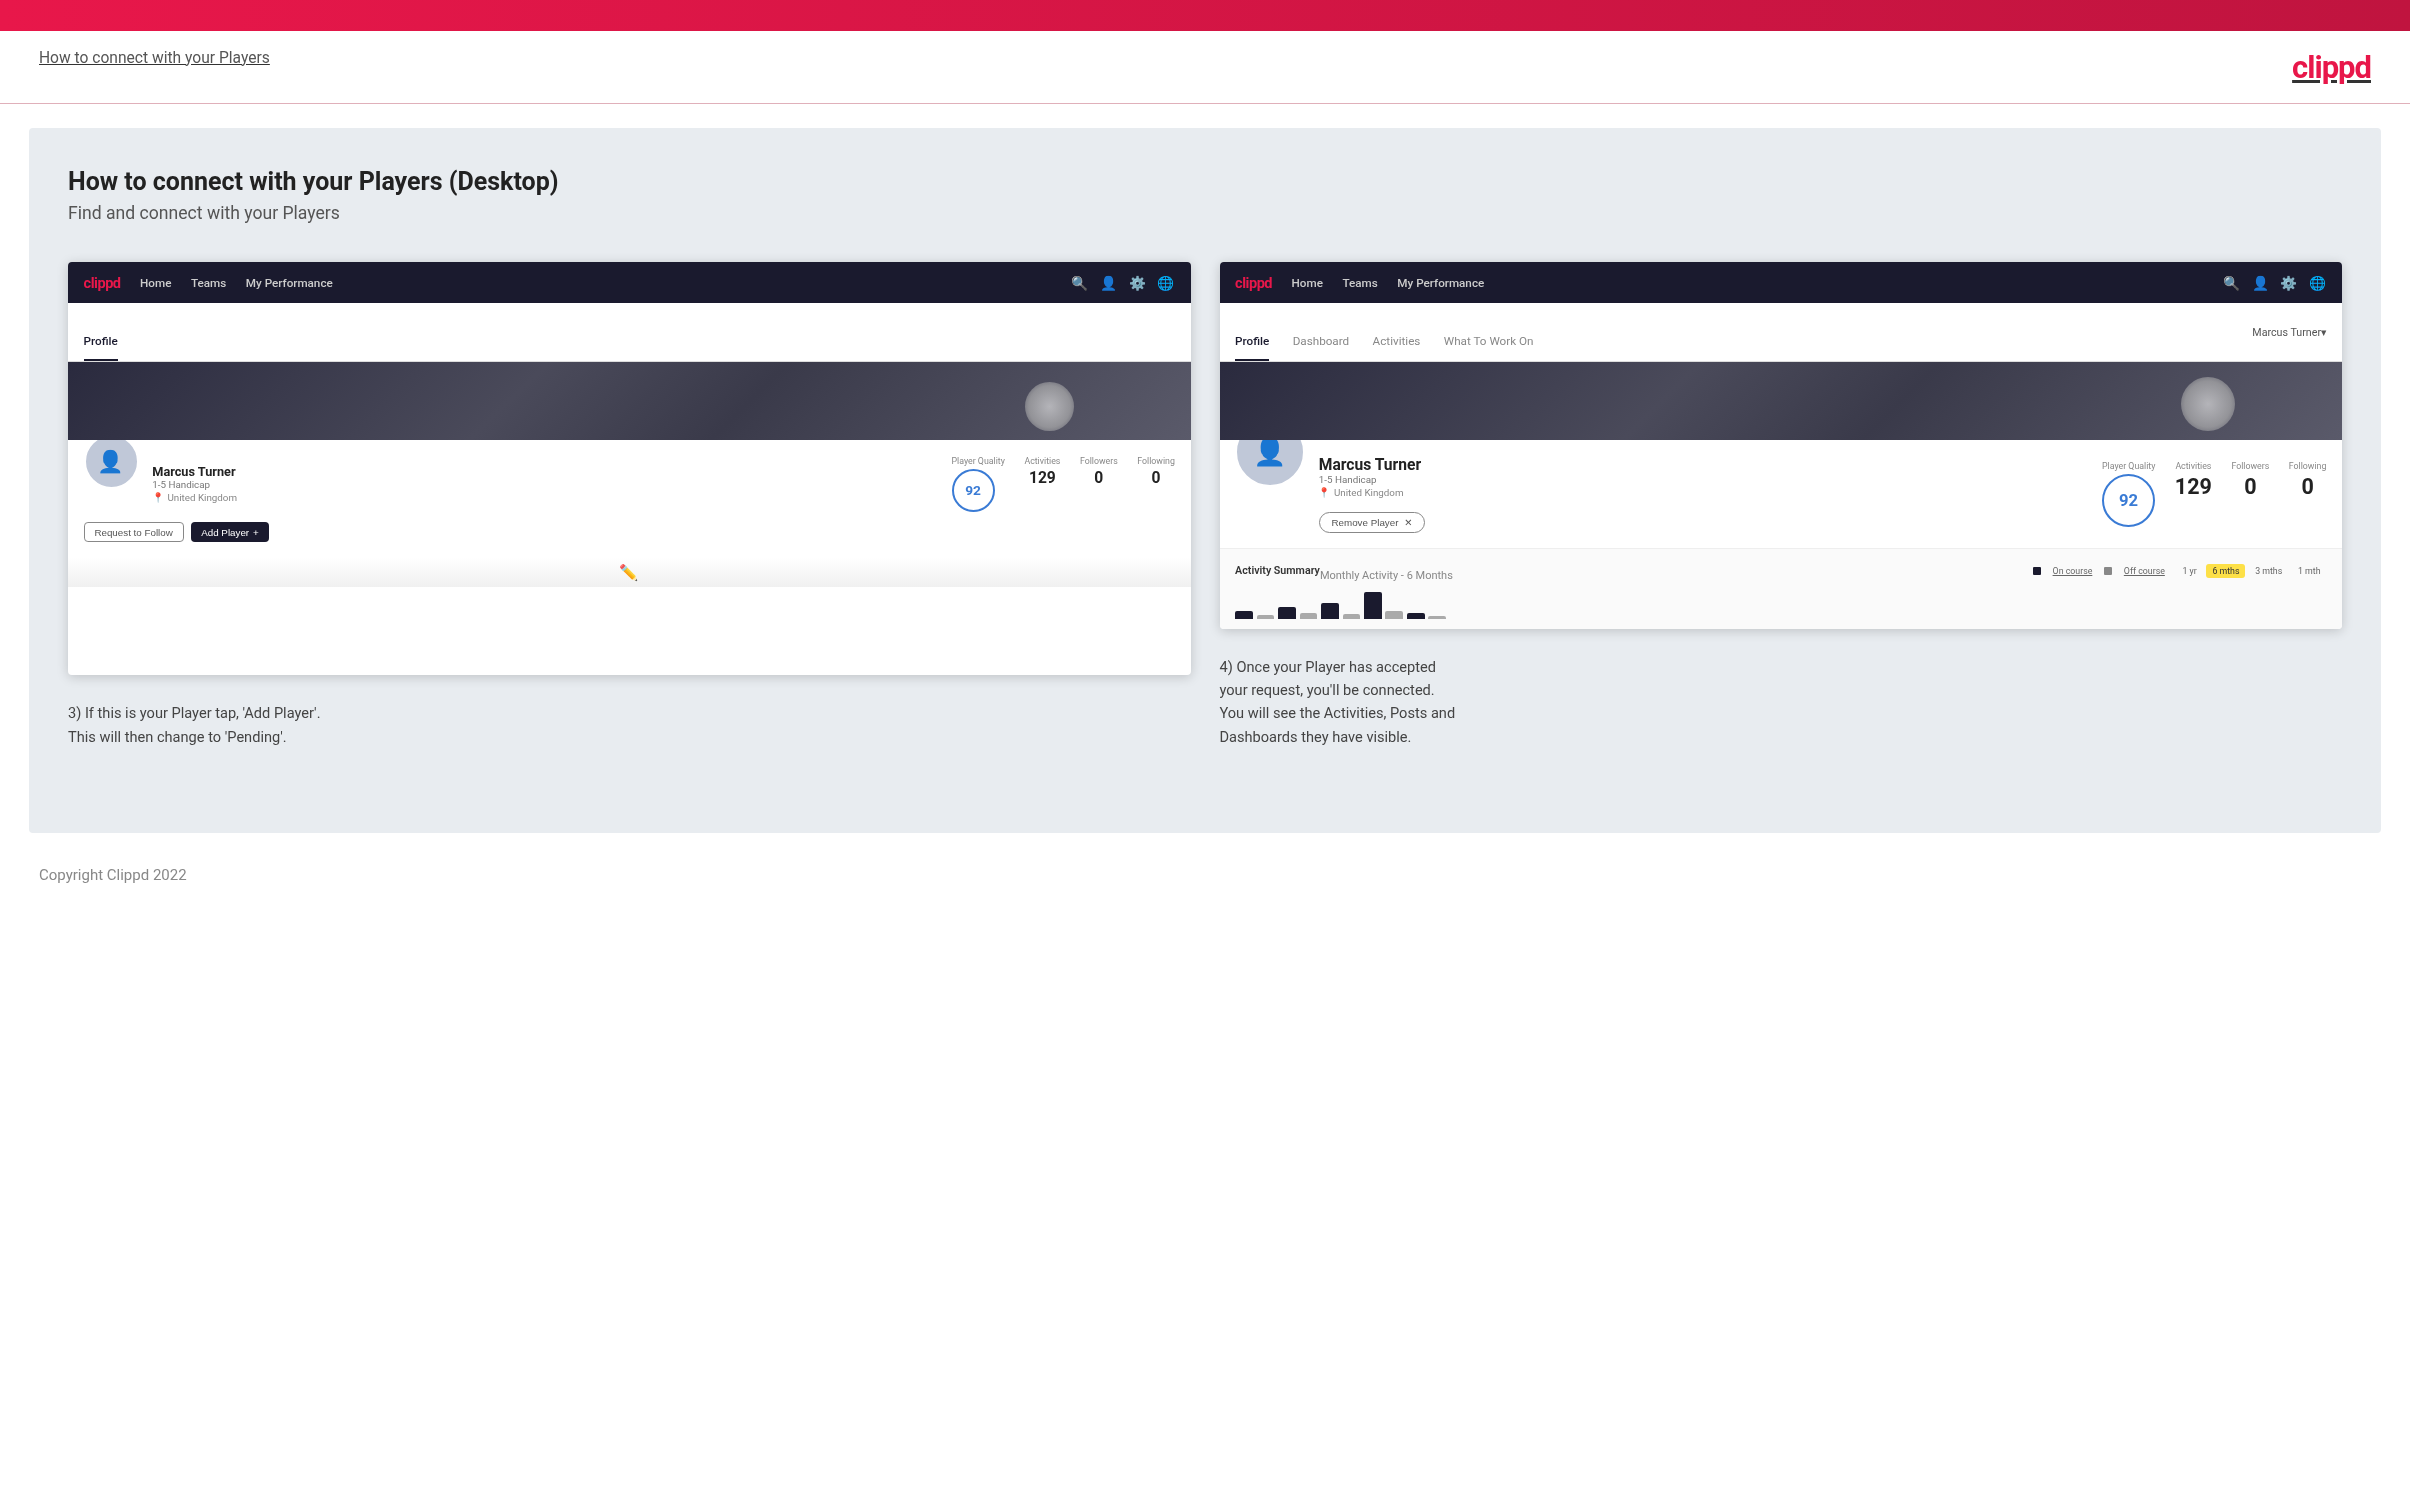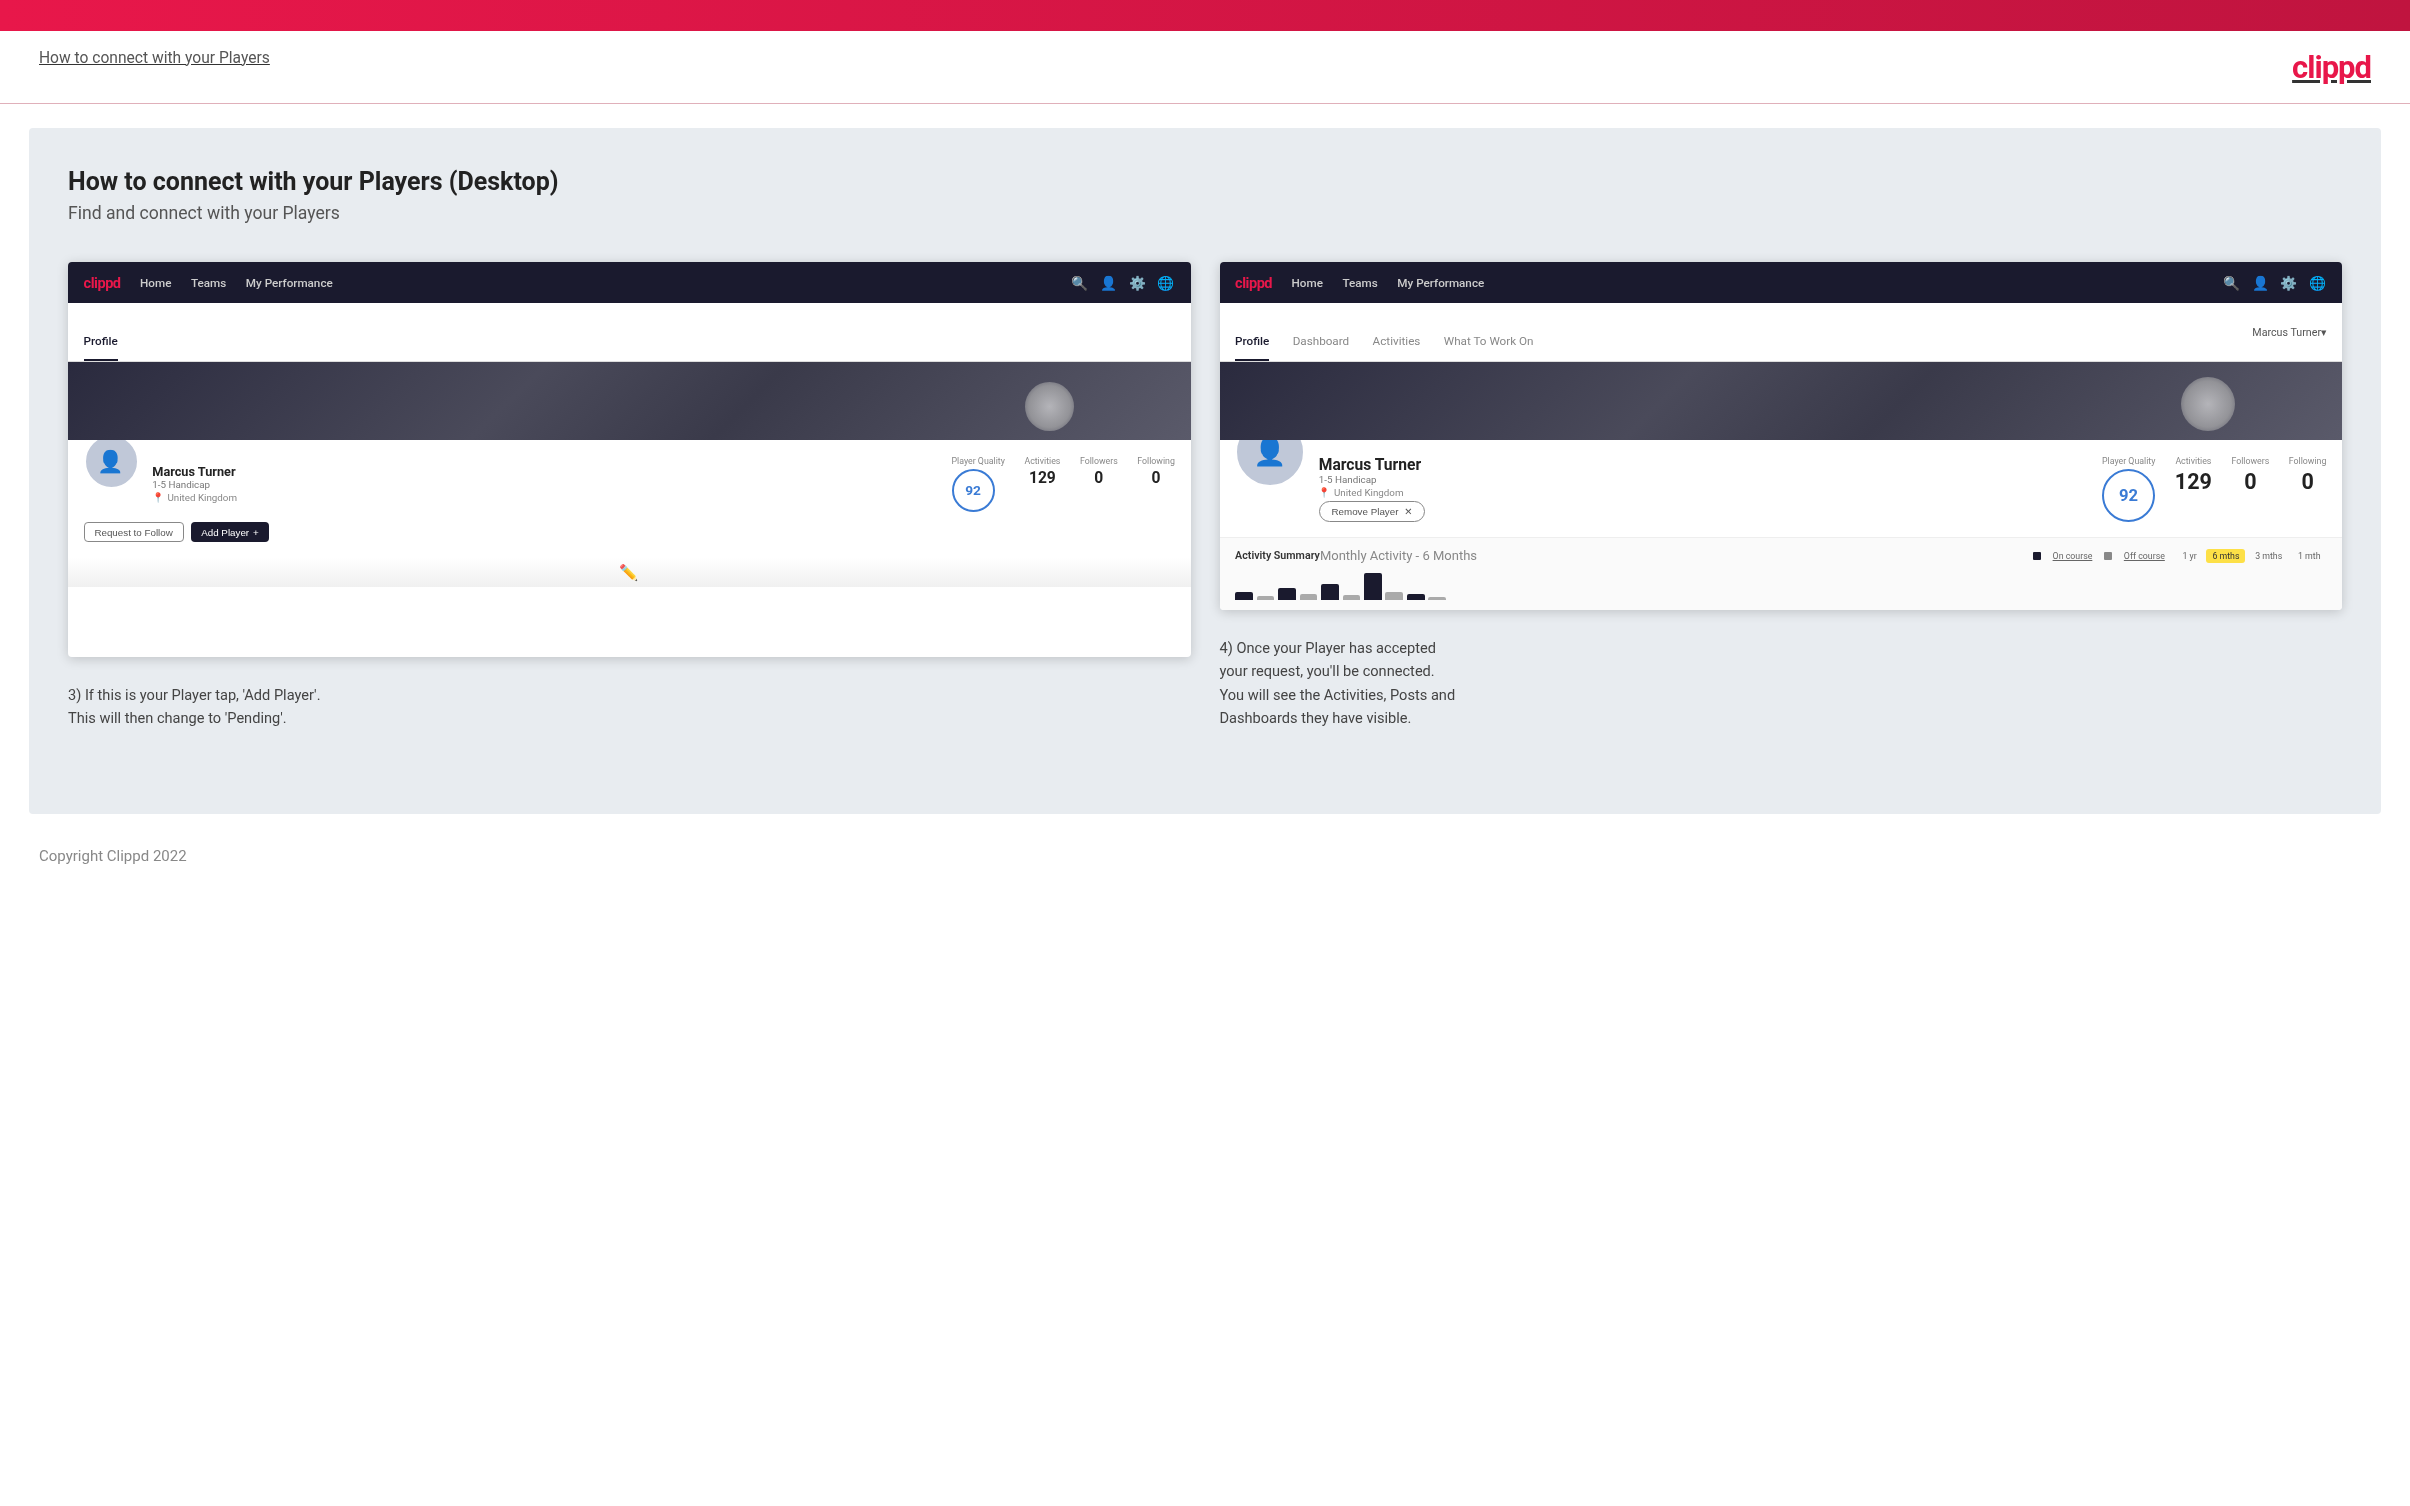--- a/index.html
+++ b/index.html
@@ -314,22 +314,23 @@
       align-items: center;
       justify-content: space-between;
       margin-bottom: 7.8px;
     }
     .activity-title {
       font-size: 10.7px;
       font-weight: 600;
       color: #333;
     }
     .activity-period {
-      font-size: 13px;
+      font-size: 11px;
       color: #888;
+      margin-top: 10px;
     }
     .activity-legend {
       display: flex;
       gap: 11.7px;
       align-items: center;
     }
     .legend-item {
       display: flex;
       align-items: center;
       gap: 12px;
@@ -536,21 +537,21 @@
               <div class="avatar-circle avatar-large">
                 <span class="avatar-icon">👤</span>
               </div>
               <div class="profile-info">
                 <div class="profile-name profile-name-large">Marcus Turner</div>
                 <div class="profile-detail">1-5 Handicap</div>
                 <div class="profile-location">
                   <span>📍</span>
                   <span>United Kingdom</span>
                 </div>
-                <div style="margin-top:3px;">
+                <div style="margin-top:14px;">
                   <button class="btn-remove-player">
                     <span>Remove Player</span>
                     <span style="font-size:9.8px;">✕</span>
                   </button>
                 </div>
               </div>
             </div>
             <div class="stats-right">
               <div class="stat-item">
                 <div class="stat-label">Player Quality</div>

